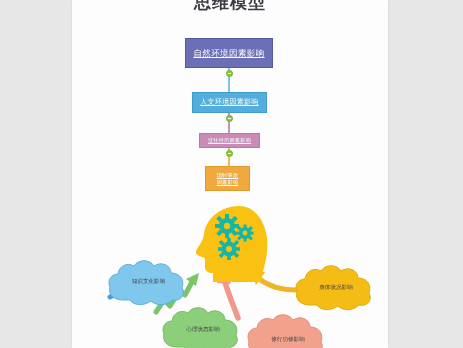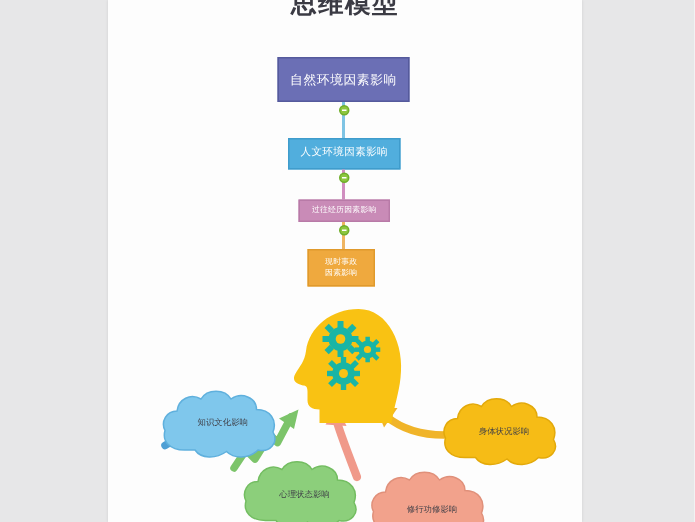--- a/index.html
+++ b/index.html
@@ -27,20 +27,21 @@
   }
 
   
   .fbox{
     position:absolute;
     display:flex;align-items:center;justify-content:center;
     text-align:left;
     color:#ffffff;
     line-height:1.22;
     box-sizing:border-box;
+    text-decoration:underline;
   }
   .fbox.b1{
     left:113px;top:38px;width:88px;height:30px;
     background:#6b6fb5;border:1px solid #555a9c;
     font-size:8.5px;letter-spacing:.4px;
   }
   .fbox.b2{
     left:120px;top:92px;width:75px;height:21px;
     background:#51aedd;border:1px solid #3f9ccc;
     font-size:7px;letter-spacing:.3px;

